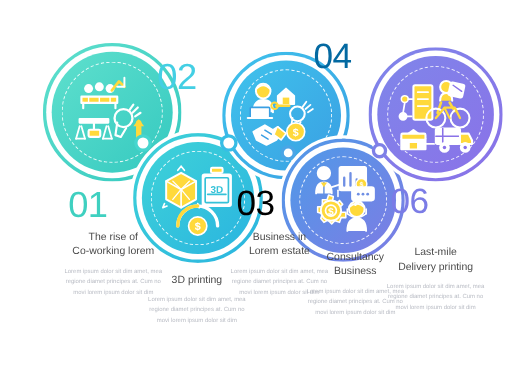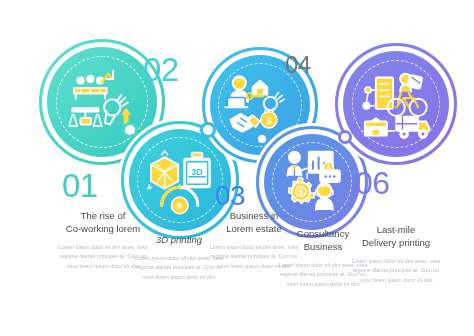--- a/index.html
+++ b/index.html
@@ -255,35 +255,35 @@
               background:#ffffff;border:3px solid #37bde5;"></div>
   <div class="joint" style="left:255px;top:132px;width:14px;height:14px;
               background:#ffffff;border:3px solid #4aa5e6;"></div>
   <div class="joint" style="left:338px;top:130px;width:14px;height:14px;
               background:#ffffff;border:3px solid #7e80e7;"></div>
 
   <div class="num" style="left:62px;top:169px;font-size:33px;color:#3fd0c0;text-align:center;">01</div>
 
   <div class="num" style="left:143px;top:53px;font-size:33px;color:#43cfe4;">02</div>
 
-  <div class="num" style="left:215px;top:168px;font-size:28px;color:#3b82f6;margin-top:14px;">03</div>
-
-  <div class="num" style="left:285px;top:53px;font-size:24px;color:#737373;">04</div>
+  <div class="num" style="left:215px;top:168px;font-size:32px;color:#000000;">03</div>
+
+  <div class="num" style="left:285px;top:35px;font-size:32px;color:#0369a1;">04</div>
 
   <div class="num" style="left:355px;top:167px;font-size:32px;color:#7b7ce6;">06</div>
 
   <div class="txt" style="left:57px;top:210px;width:92px;">
     <div class="head">
       <span>The rise of</span><br>
       <span>Co-working lorem</span>
     </div>
     <div class="body">Lorem ipsum dolor sit dim amet, mea regione diamet principes at. Cum no movi lorem ipsum dolor sit dim</div>
   </div>
 
-  <div class="txt" style="left:133px;top:234px;width:92px;font-style:italic;">
+  <div class="txt" style="left:133px;top:249px;width:92px;">
     <div class="head">
       <span>3D printing</span>
     </div>
     <div class="body">Lorem ipsum dolor sit dim amet, mea regione diamet principes at. Cum no movi lorem ipsum dolor sit dim</div>
   </div>
 
   <div class="txt" style="left:208px;top:210px;width:92px;">
     <div class="head">
       <span>Business in</span><br>
       <span>Lorem estate</span>

